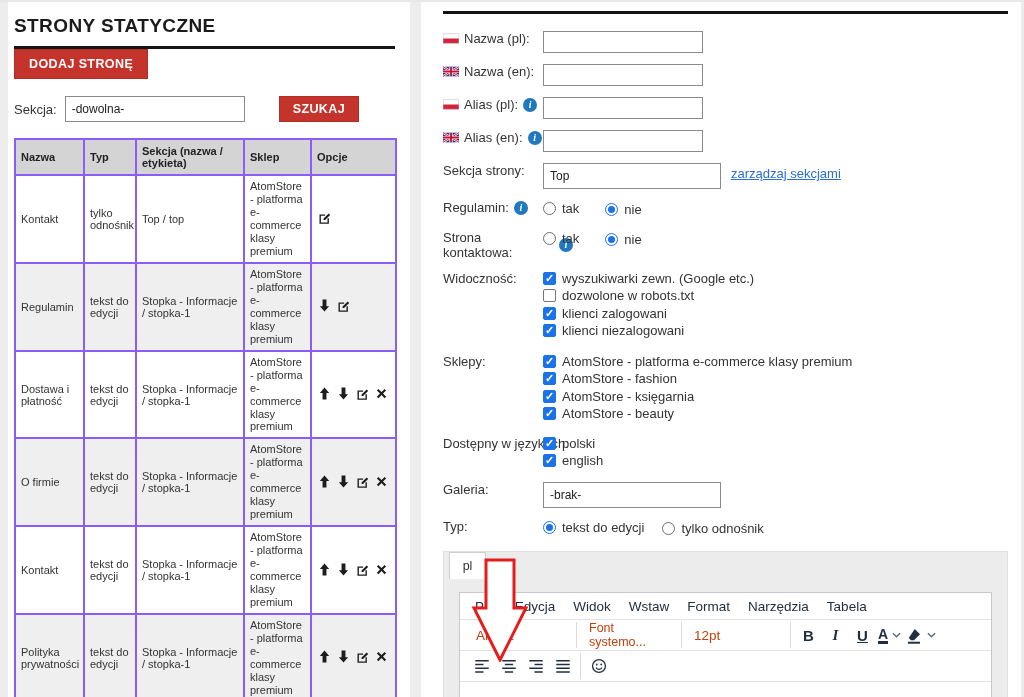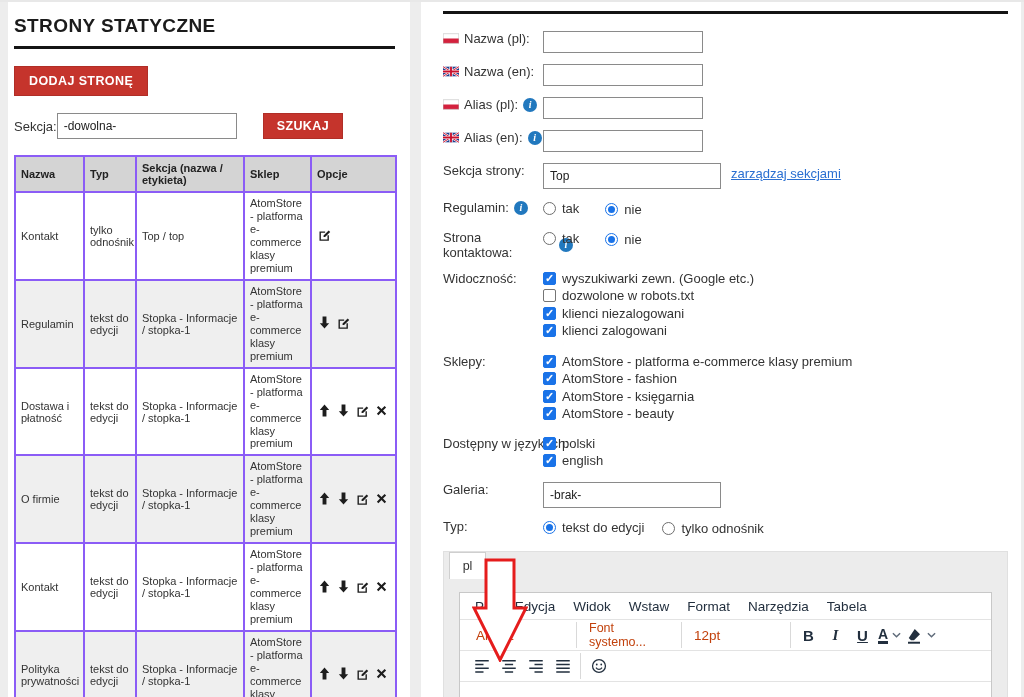--- a/index.html
+++ b/index.html
@@ -16,22 +16,22 @@
   #panel-left { left:14px; width:381px; }
   #panel-right { left:443px; width:565px; }
   .panel-title { font-size:19px; font-weight:bold; color:#1b1b1b; letter-spacing:.4px;
     padding-top:13px; }
   .title-rule { border-bottom:3px solid #141414; margin-top:9px; }
 
   
   .red-btn { display:inline-block; background:#c5342c; color:#fff; font-weight:bold;
     font-size:12.5px; letter-spacing:.4px; border:1px solid #b02e27; padding:7px 14px;
     cursor:pointer; }
-  #add-page-btn { margin-top:17px; }
-  .search-row { display:flex; align-items:center; margin-top:17px; }
+  #add-page-btn { }
+  .search-row { display:flex; align-items:center; margin-top:17px; gap:8px; }
   .search-row label { font-size:13px; }
   .hsel { height:24px; border:1px solid #8a8a8a; background:#fff; font-size:12px;
     color:#222; display:flex; align-items:center; justify-content:space-between;
     padding:12px 6px; }
   #left-section-select { width:180px; }
   #search-btn { padding:5px 13px; margin-left:26px; }
 
   table.pages { border-collapse:collapse; margin-top:16px; width:381px; table-layout:fixed; }
   table.pages th, table.pages td { border:2px solid #8b5cf6; vertical-align:middle;
     text-align:left; }
@@ -415,25 +415,25 @@
           <label class="choice-line">
             <span class="cb on"></span>
             <span>wyszukiwarki zewn. (Google etc.)</span>
           </label>
           <label class="choice-line">
             <span class="cb"></span>
             <span>dozwolone w robots.txt</span>
           </label>
           <label class="choice-line">
             <span class="cb on"></span>
+            <span>klienci zalogowani</span>
+          </label>
+          <label class="choice-line">
+            <span class="cb on"></span>
             <span>klienci niezalogowani</span>
-          </label>
-          <label class="choice-line">
-            <span class="cb on"></span>
-            <span>klienci zalogowani</span>
           </label>
         </div>
     </div>
     <div class="frow" style="margin-top:14px">
       <div class="flabel">
           <span>Sklepy:</span>
         </div>
       <div id="sklepy-group">
           <label class="choice-line">
             <span class="cb on"></span>

